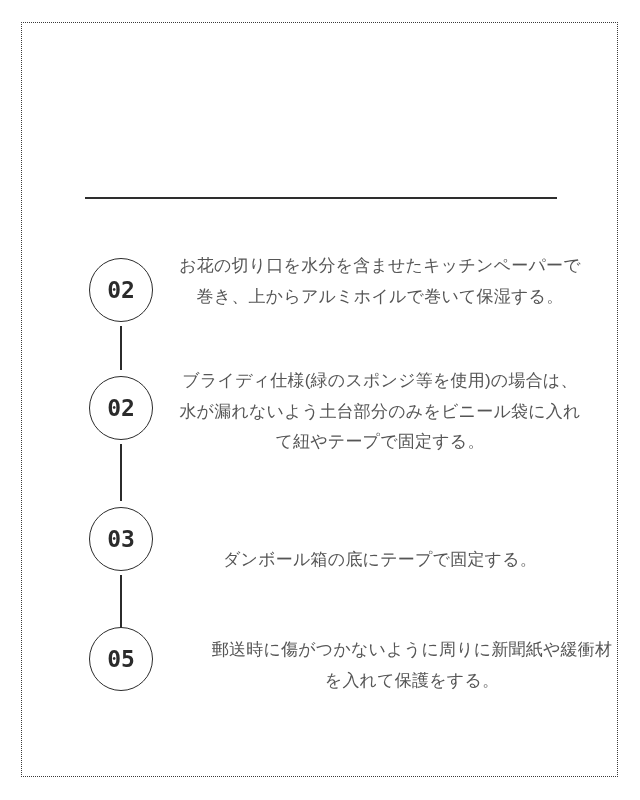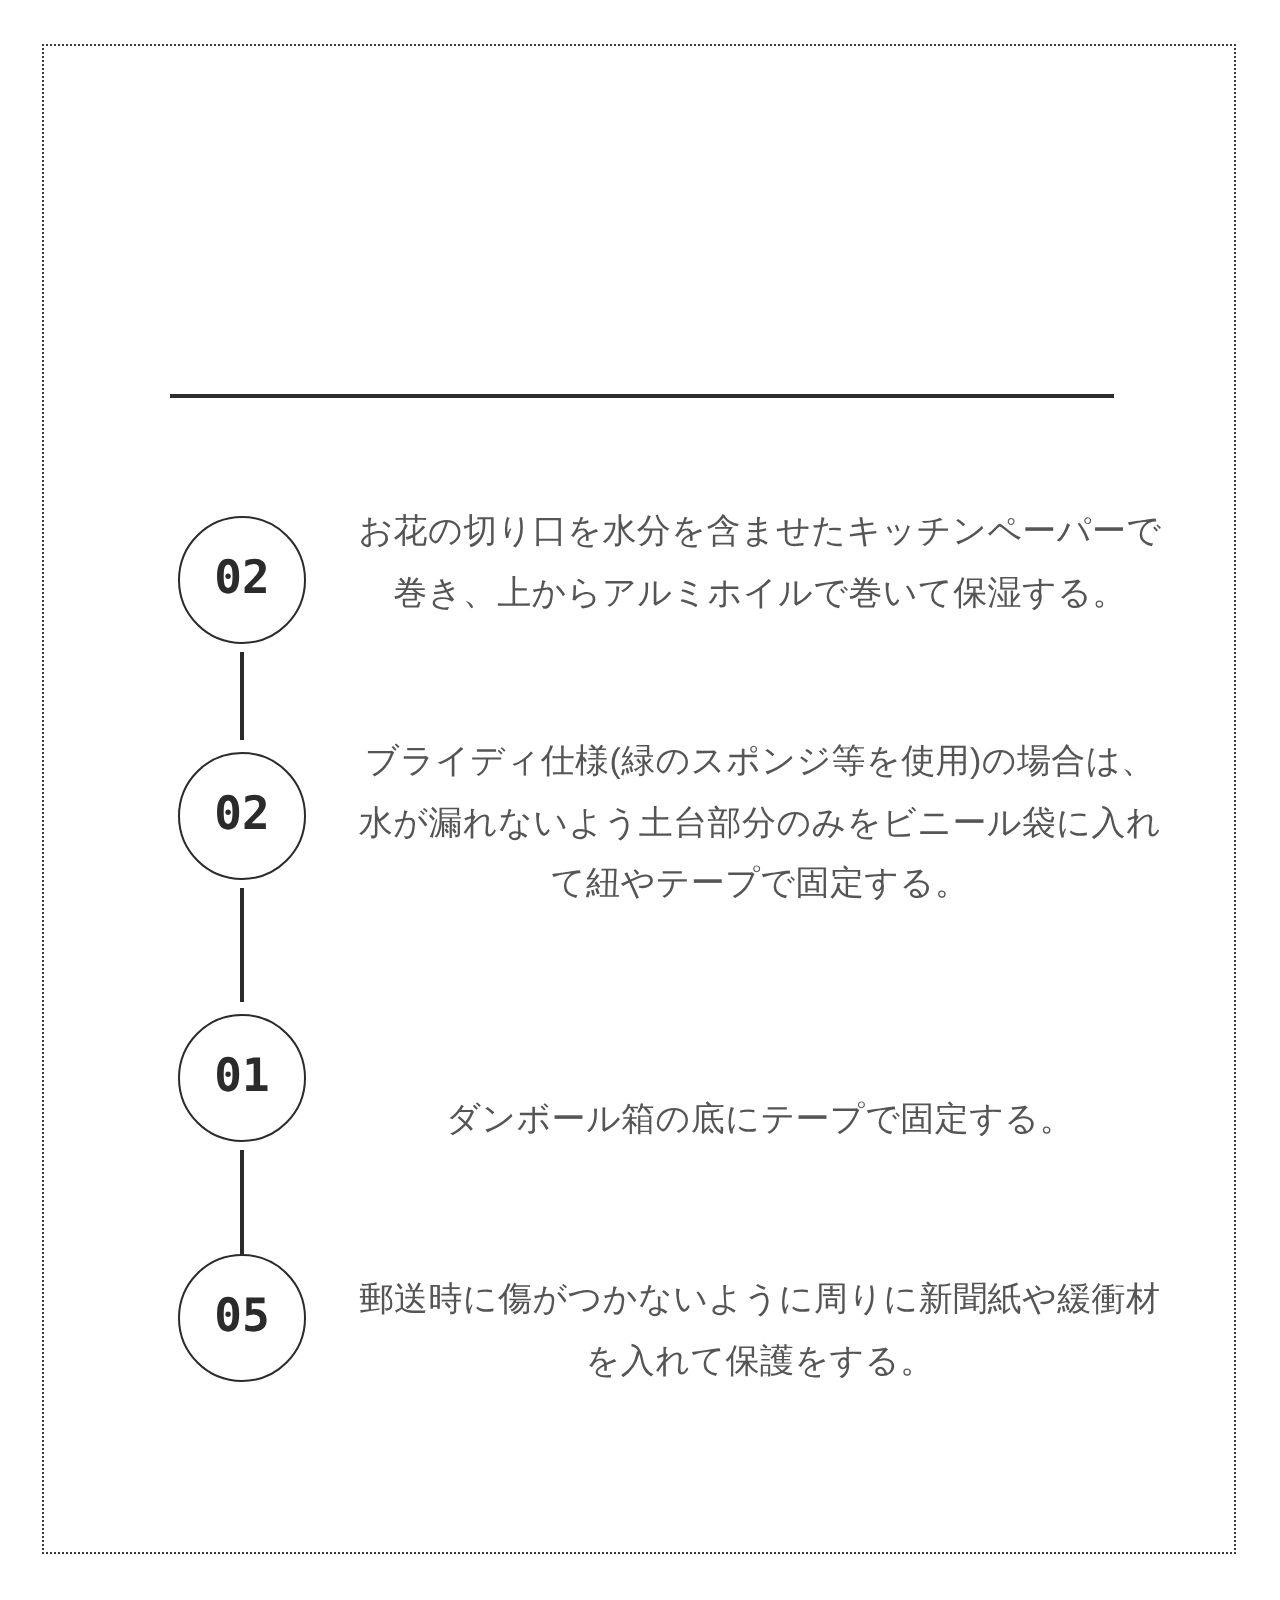--- a/index.html
+++ b/index.html
@@ -110,21 +110,21 @@
 
   .step-1 .step-marker   { top: 353px; }   
   .step-1 .step-text     { top: 343px; }
   .step-1 .step-connector{ top: 421px; height: 57px; }
 
   .step-2 .step-marker   { top: 484px; }   
   .step-2 .step-text     { top: 522px; }
   .step-2 .step-connector{ top: 552px; height: 53px; }
 
   .step-3 .step-marker   { top: 604px; }   
-  .step-3 .step-text     { top: 612px; }
+  .step-3 .step-text     { top: 612px; margin-left: 32px; }
 </style>
 </head>
 <body>
 
 <div id="card">
 
   <div id="title-rule"></div>
 
   <div id="steps">
 
@@ -139,21 +139,21 @@
     <div class="step step-1">
       <div class="step-marker">
         <span class="step-number">02</span>
       </div>
       <div class="step-connector"></div>
       <div class="step-text">ブライディ仕様(緑のスポンジ等を使用)の場合は、水が漏れないよう土台部分のみをビニール袋に入れて紐やテープで固定する。</div>
     </div>
 
     <div class="step step-2">
       <div class="step-marker">
-        <span class="step-number">01</span>
+        <span class="step-number">03</span>
       </div>
       <div class="step-connector"></div>
       <div class="step-text">ダンボール箱の底にテープで固定する。</div>
     </div>
 
     <div class="step step-3">
       <div class="step-marker">
         <span class="step-number">05</span>
       </div>
       <div class="step-text">郵送時に傷がつかないように周りに新聞紙や緩衝材を入れて保護をする。</div>

